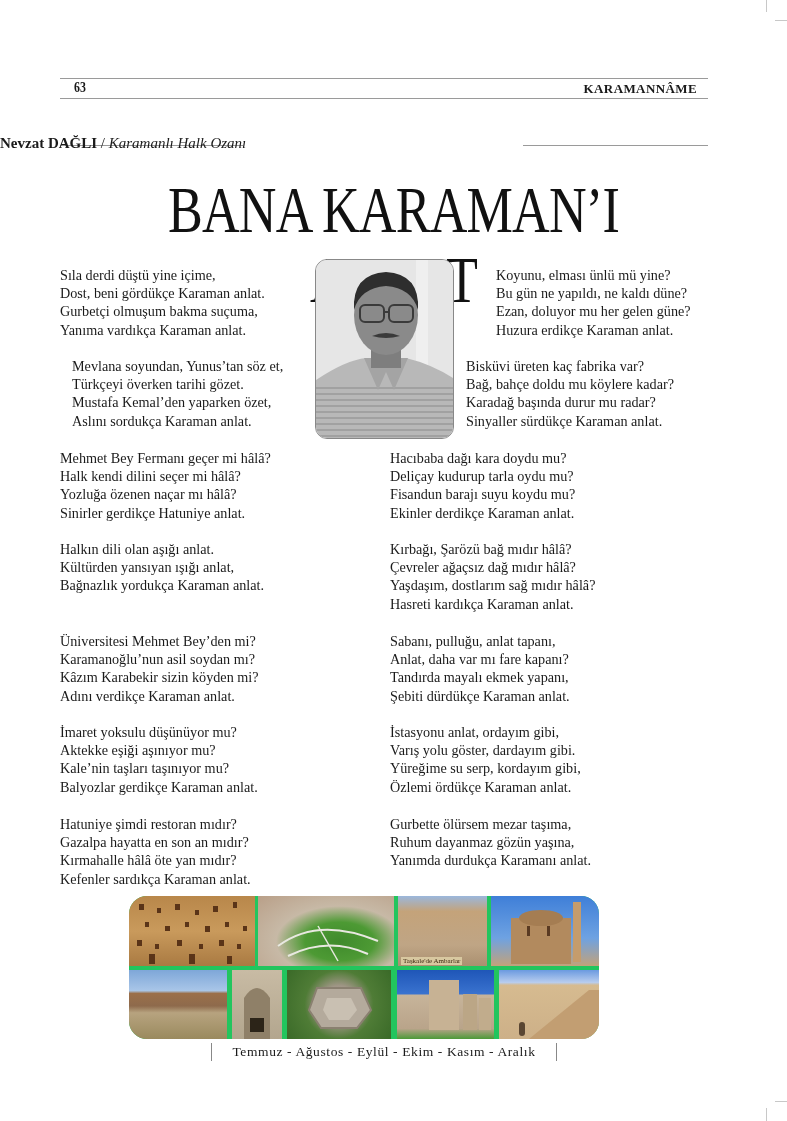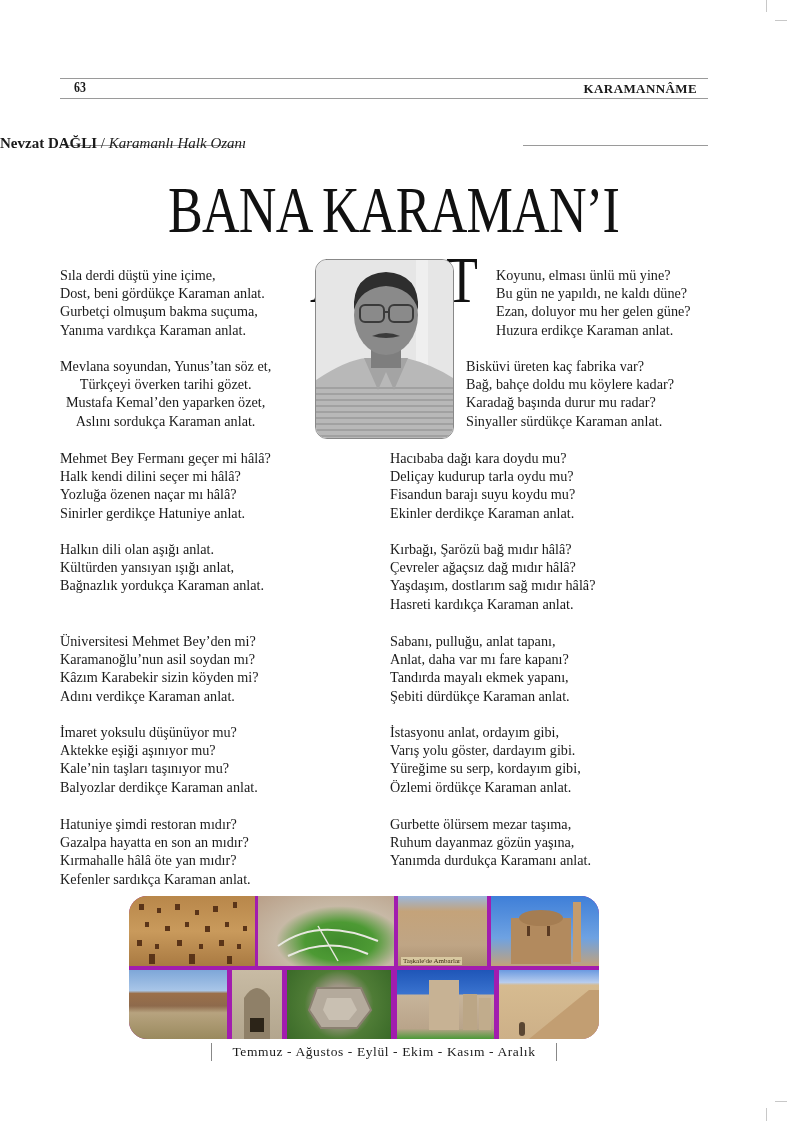--- a/index.html
+++ b/index.html
@@ -12,21 +12,21 @@
     #journal-name { right:90px; top:81px; font-size:13px; font-weight:bold; letter-spacing:0.4px; }
     #byline { left:0; width:787px; top:135px; font-size:15px; }
     #byline .author { font-weight:bold; }
     #byline .role { font-style:italic; }
     #title { left:0; width:787px; top:175px; text-align:center; font-size:66px; line-height:70px;
              transform:scaleX(0.79); transform-origin:center; letter-spacing:-1px; color:#111; }
     .stanza { position:absolute; font-size:14.2px; line-height:18.2px; white-space:nowrap; }
     .stanza div { height:18.2px; }
     #portrait { left:315px; top:259px; width:137px; height:178px; border:1px solid #888;
                 border-radius:12px; overflow:hidden; background:linear-gradient(180deg,#e9e9e9 0%,#dcdcdc 100%); }
-    #collage { left:129px; top:896px; width:470px; height:143px; border-radius:18px; overflow:hidden; background:#a21caf; }
+    #collage { left:129px; top:896px; width:470px; height:143px; border-radius:18px; overflow:hidden; background:#22c55e; }
     .photo { position:absolute; overflow:hidden; }
     #footer-months { left:210px; width:348px; top:1044px; text-align:center; font-size:13.5px; letter-spacing:0.6px; }
     .vline { position:absolute; width:1px; background:#888; }
   </style>
 </head>
 <body>
 
 <div class="crop" style="left:766px; top:0; width:1px; height:12px;"></div>
 <div class="crop" style="left:775px; top:20px; width:12px; height:1px;"></div>
 <div class="crop" style="left:775px; top:1101px; width:12px; height:1px;"></div>
@@ -78,21 +78,21 @@
     <path d="M56 76 Q70 70 84 76 Q70 80 56 76 Z" fill="#3a3a3a"></path>
   </svg>
 </div>
 
 <div class="stanza" style="left:60px; top:266px;">
   <div>Sıla derdi düştü yine içime,</div>
   <div>Dost, beni gördükçe Karaman anlat.</div>
   <div>Gurbetçi olmuşum bakma suçuma,</div>
   <div>Yanıma vardıkça Karaman anlat.</div>
 </div>
-<div class="stanza" style="left:60px; top:357px;text-align:center;">
+<div class="stanza" style="left:72px; top:357px;">
   <div>Mevlana soyundan, Yunus’tan söz et,</div>
   <div>Türkçeyi överken tarihi gözet.</div>
   <div>Mustafa Kemal’den yaparken özet,</div>
   <div>Aslını sordukça Karaman anlat.</div>
 </div>
 <div class="stanza" style="left:60px; top:449px;">
   <div>Mehmet Bey Fermanı geçer mi hâlâ?</div>
   <div>Halk kendi dilini seçer mi hâlâ?</div>
   <div>Yozluğa özenen naçar mı hâlâ?</div>
   <div>Sinirler gerdikçe Hatuniye anlat.</div>
@@ -105,21 +105,21 @@
 <div class="stanza" style="left:60px; top:632px;">
   <div>Üniversitesi Mehmet Bey’den mi?</div>
   <div>Karamanoğlu’nun asil soydan mı?</div>
   <div>Kâzım Karabekir sizin köyden mi?</div>
   <div>Adını verdikçe Karaman anlat.</div>
 </div>
 <div class="stanza" style="left:60px; top:723px;">
   <div>İmaret yoksulu düşünüyor mu?</div>
   <div>Aktekke eşiği aşınıyor mu?</div>
   <div>Kale’nin taşları taşınıyor mu?</div>
-  <div>Balyozlar derdikçe Karaman anlat.</div>
+  <div>Balyozlar gerdikçe Karaman anlat.</div>
 </div>
 <div class="stanza" style="left:60px; top:815px;">
   <div>Hatuniye şimdi restoran mıdır?</div>
   <div>Gazalpa hayatta en son an mıdır?</div>
   <div>Kırmahalle hâlâ öte yan mıdır?</div>
   <div>Kefenler sardıkça Karaman anlat.</div>
 </div>
 
 <div class="stanza" style="left:466px; top:266px;margin-left:30px;">
   <div>Koyunu, elması ünlü mü yine?</div>

